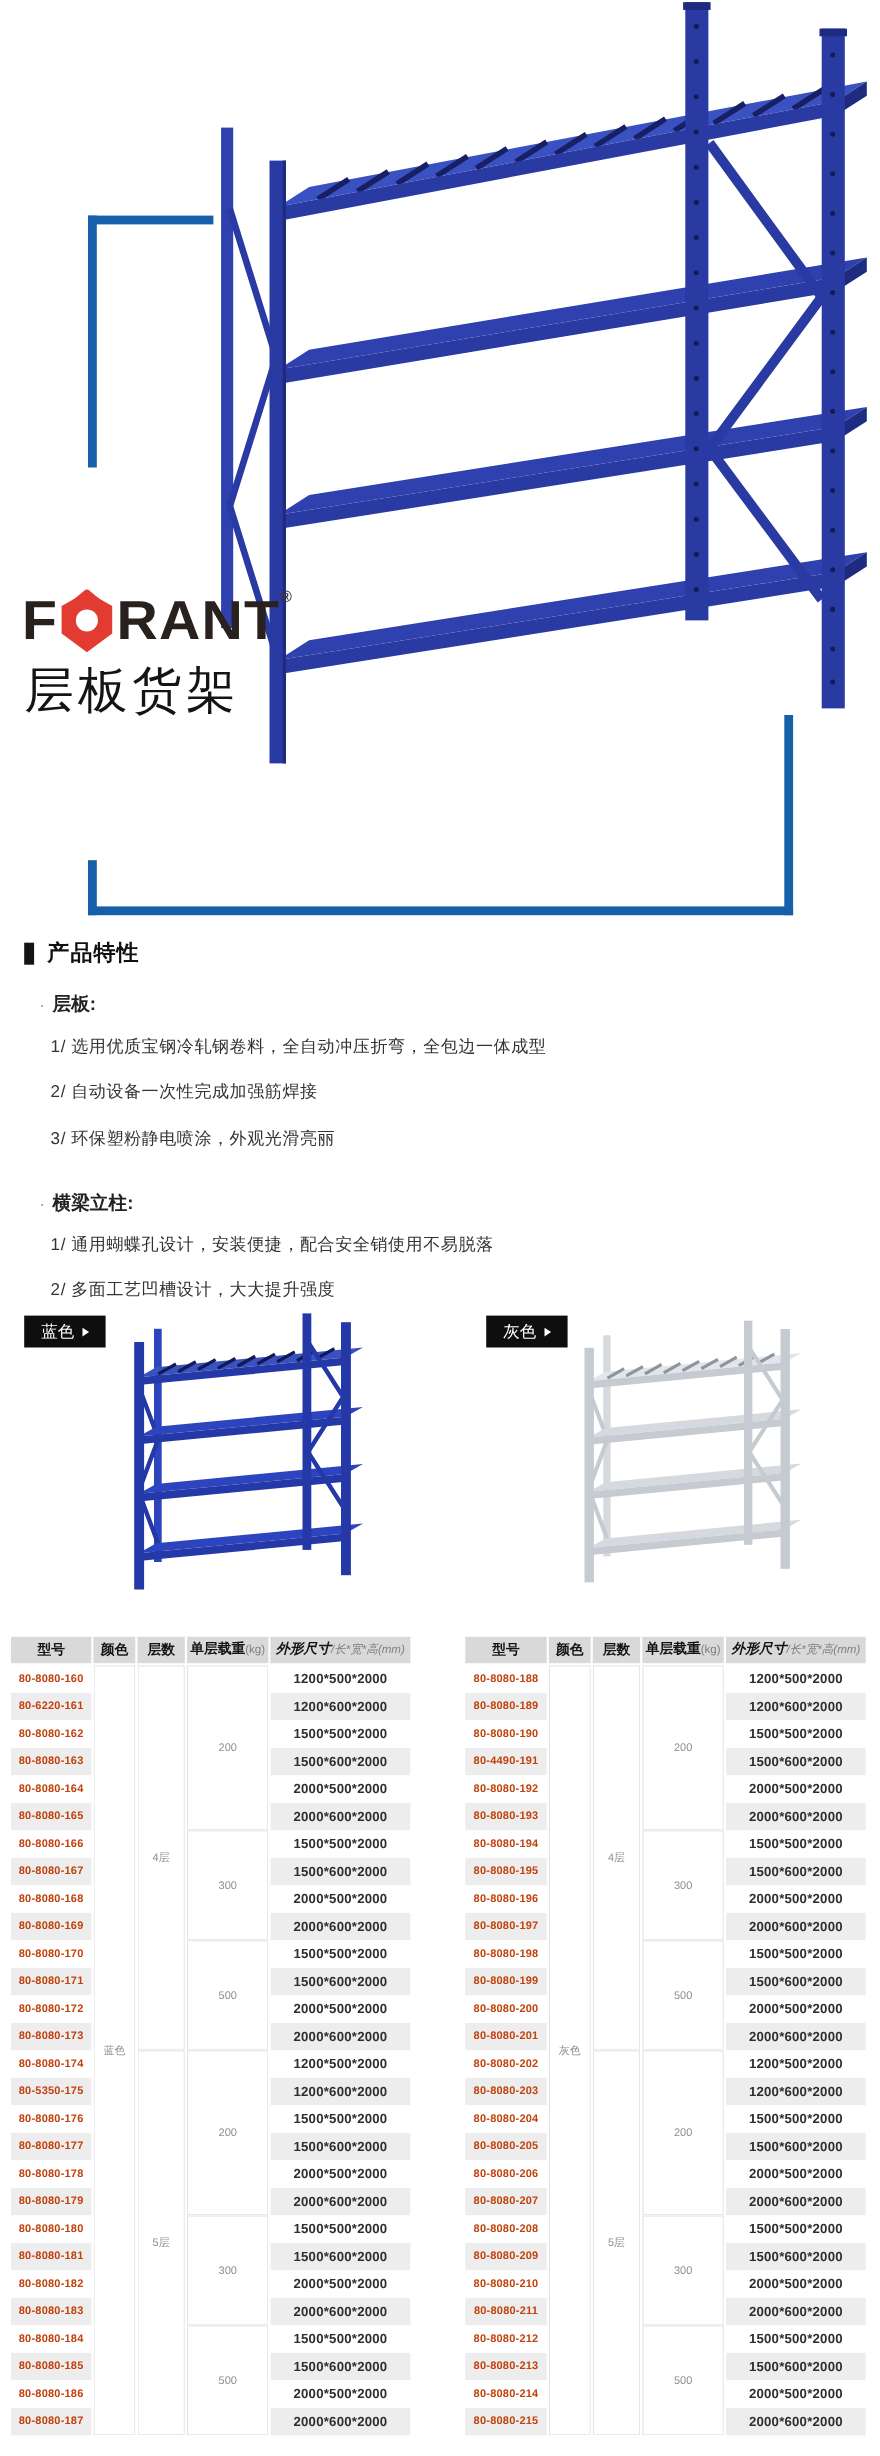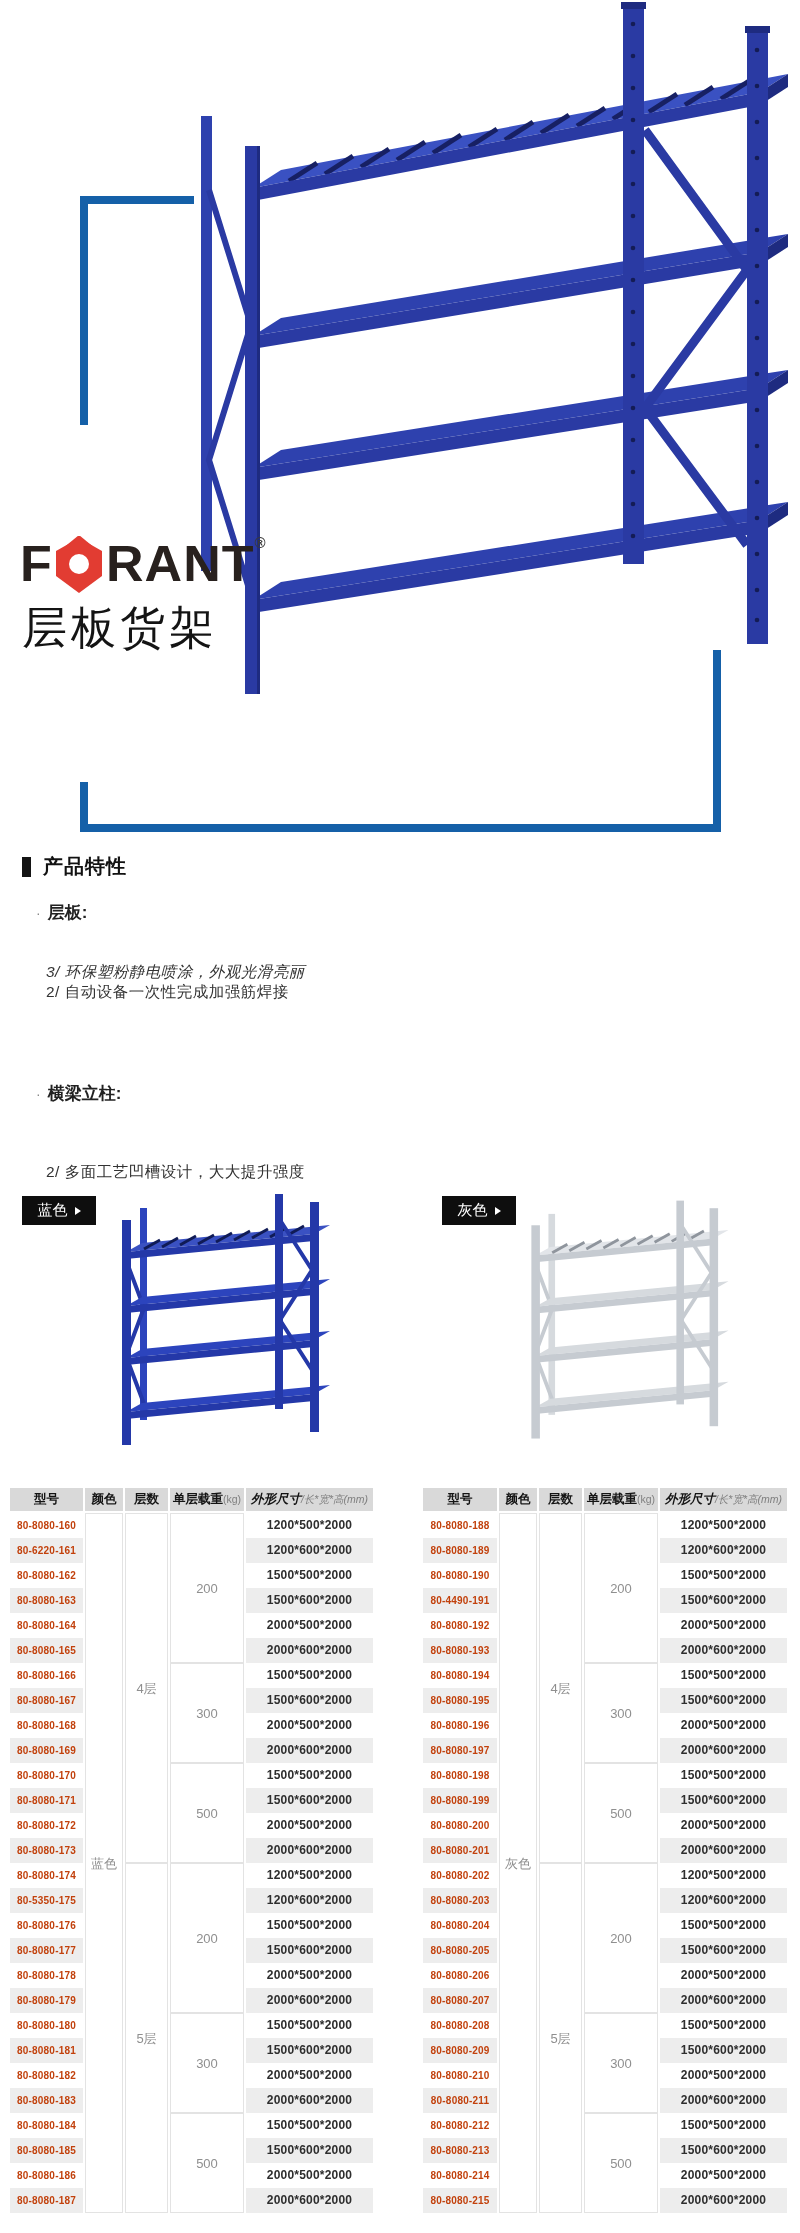--- a/index.html
+++ b/index.html
@@ -29,21 +29,21 @@
   .spec-table th{background:#d9d9d9;height:23px;line-height:23px;padding:0;font-size:12.5px;font-weight:700;
                  color:#141414;border-right:2px solid #fff;border-bottom:2px solid #fff;white-space:nowrap;overflow:hidden;}
   .spec-table th:last-child{border-right:0;font-style:italic;}
   .spec-table td{height:25px;line-height:25px;padding:0;text-align:center;vertical-align:middle;background:#fff;
                  border-right:2px solid #fff;white-space:nowrap;overflow:hidden;}
   .spec-table td:last-child{border-right:0;text-align:center;}
   .unit{color:#7f7f7f;font-weight:400;font-size:10.5px;}
   .cell-model{font-size:10px;font-weight:700;color:#c2410c;letter-spacing:0.2px;}
   .cell-size{font-size:12px;font-weight:700;color:#2e2e2e;letter-spacing:0.2px;}
   .odd{background:#ededed !important;}
-  .cell-merged{font-size:13px;color:#8f8f8f;background:#fff;box-shadow:inset 0 0 0 1px #e3e3e3;}
+  .cell-merged{font-size:10px;color:#8f8f8f;background:#fff;box-shadow:inset 0 0 0 1px #e3e3e3;}
   svg{display:block;}
 </style>
 </head>
 <body>
 
 <div class="page">
 
   <div class="deco" style="left:80px;top:196px;width:114px;height:8px;"></div>
   <div class="deco" style="left:80px;top:196px;width:8px;height:229px;"></div>
   <div class="deco" style="left:80px;top:782px;width:8px;height:50px;"></div>
@@ -153,26 +153,28 @@
   <div class="product-title">层板货架</div>
 
   <div class="section-header">
     <span class="section-bar"></span>
     <span class="section-title">产品特性</span>
   </div>
 
   <div class="feat-title" style="top:901px;">
     <span class="dot">·</span><span>层板:</span>
   </div>
+  <div class="feat-item" style="top:941px;">1/ 选用优质宝钢冷轧钢卷料，全自动冲压折弯，全包边一体成型</div>
   <div class="feat-item" style="top:982px;">2/ 自动设备一次性完成加强筋焊接</div>
-  <div class="feat-item" style="top:962px;font-style:italic;">3/ 环保塑粉静电喷涂，外观光滑亮丽</div>
+  <div class="feat-item" style="top:1025px;">3/ 环保塑粉静电喷涂，外观光滑亮丽</div>
 
   <div class="feat-title" style="top:1082px;">
     <span class="dot">·</span><span>横梁立柱:</span>
   </div>
+  <div class="feat-item" style="top:1121px;">1/ 通用蝴蝶孔设计，安装便捷，配合安全销使用不易脱落</div>
   <div class="feat-item" style="top:1162px;">2/ 多面工艺凹槽设计，大大提升强度</div>
 
   <div class="badge" style="left:22px;">
     <span>蓝色</span>
     <span class="tri"></span>
   </div>
   <div class="badge" style="left:442px;">
     <span>灰色</span>
     <span class="tri"></span>
   </div>

